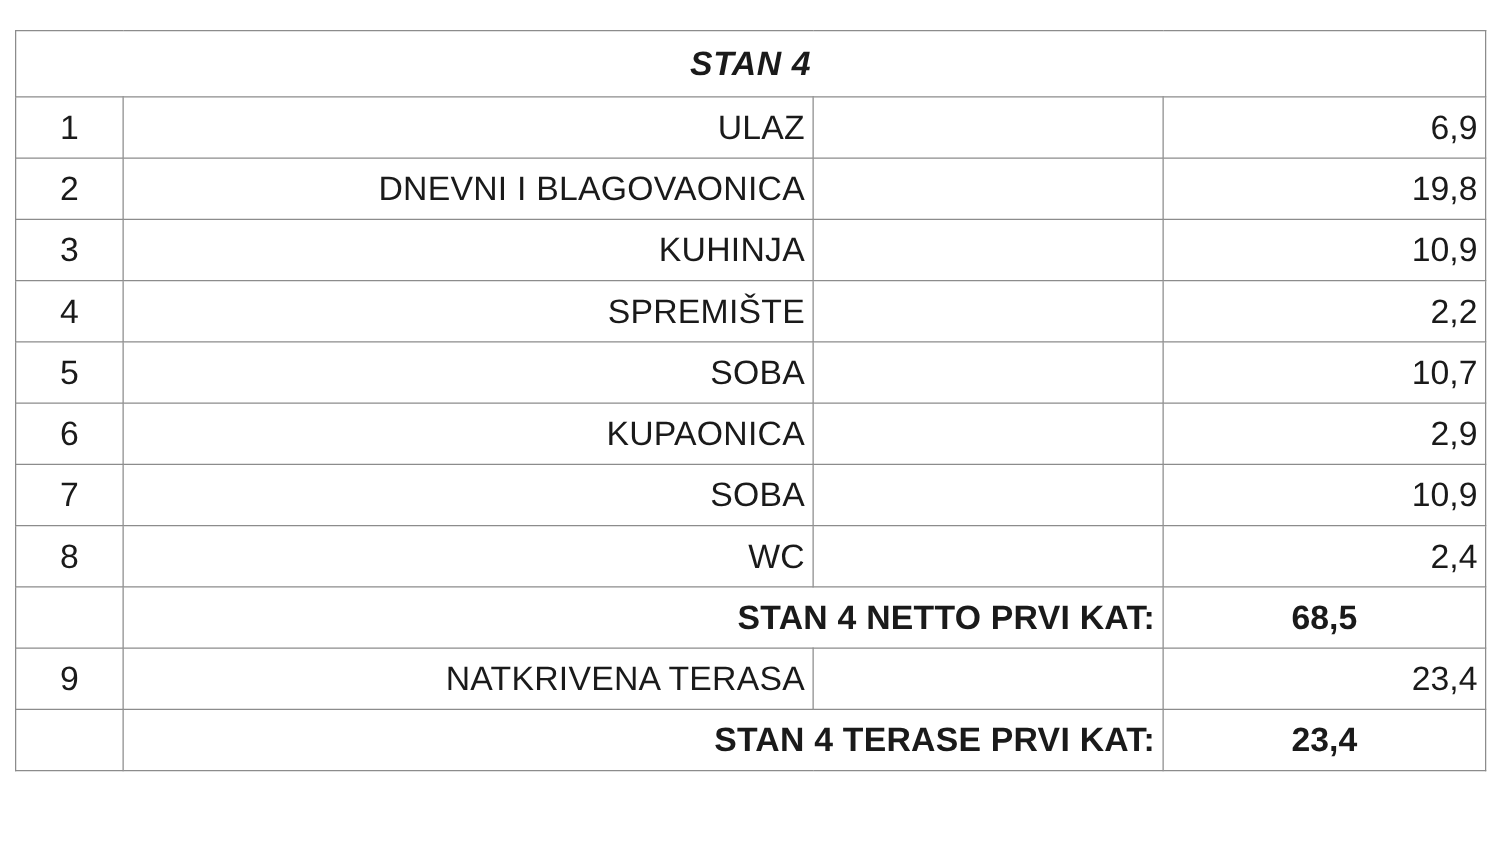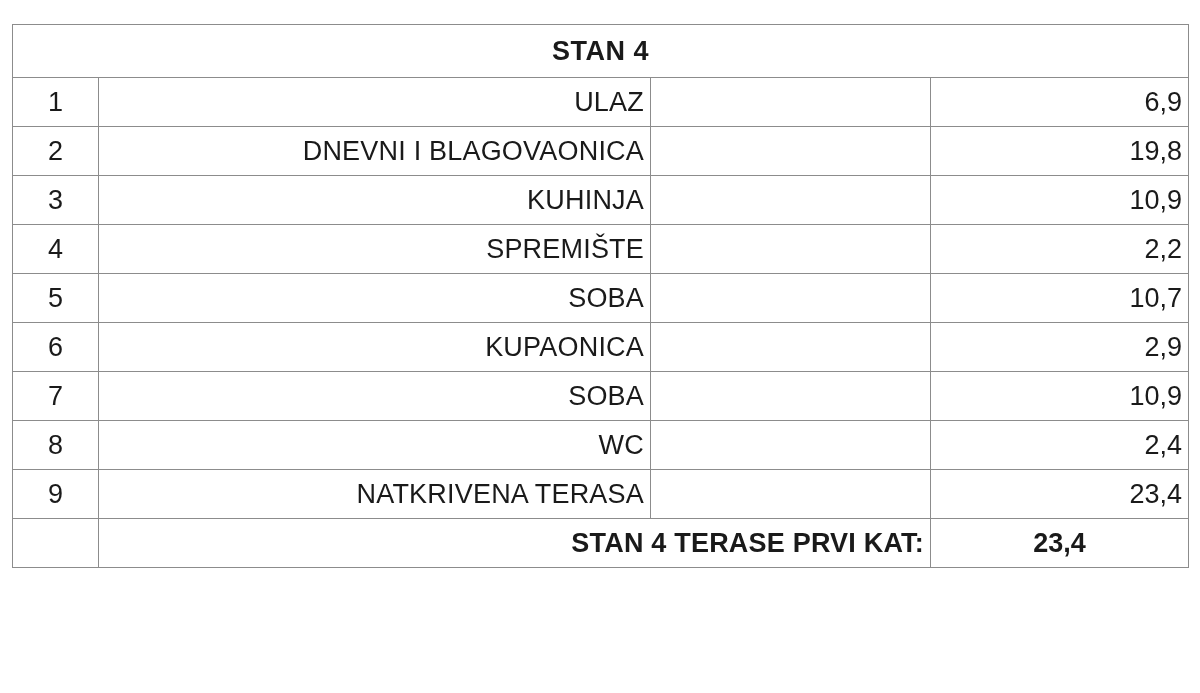--- a/index.html
+++ b/index.html
@@ -43,20 +43,21 @@
   
   col.c-num   { width: 86px; }
   col.c-name  { width: 552px; }
   col.c-mid   { width: 280px; }
   col.c-val   { width: 258px; }
 
   .title-cell {
     background: #fbe4da;
     text-align: center;
     font-weight: bold;
+    font-style: italic;
     font-size: 30px;
     letter-spacing: 0.5px;
     height: 52px !important;
   }
 
   .num-cell {
     text-align: center;
     font-size: 27px;
   }
 
@@ -197,20 +198,25 @@
         <td class="val-cell">10,9</td>
       </tr>
 
       <tr>
         <td class="num-cell">8</td>
         <td class="name-cell">WC</td>
         <td class="mid-cell blank-cell"></td>
         <td class="val-cell">2,4</td>
       </tr>
 
+      <tr>
+        <td class="num-cell blank-cell"></td>
+        <td class="sum-label" colspan="2">STAN 4 NETTO PRVI KAT:</td>
+        <td class="sum-val">68,5</td>
+      </tr>
 
       <tr>
         <td class="num-cell">9</td>
         <td class="name-cell">NATKRIVENA TERASA</td>
         <td class="mid-cell blank-cell"></td>
         <td class="val-cell">23,4</td>
       </tr>
 
       <tr>
         <td class="num-cell blank-cell"></td>

